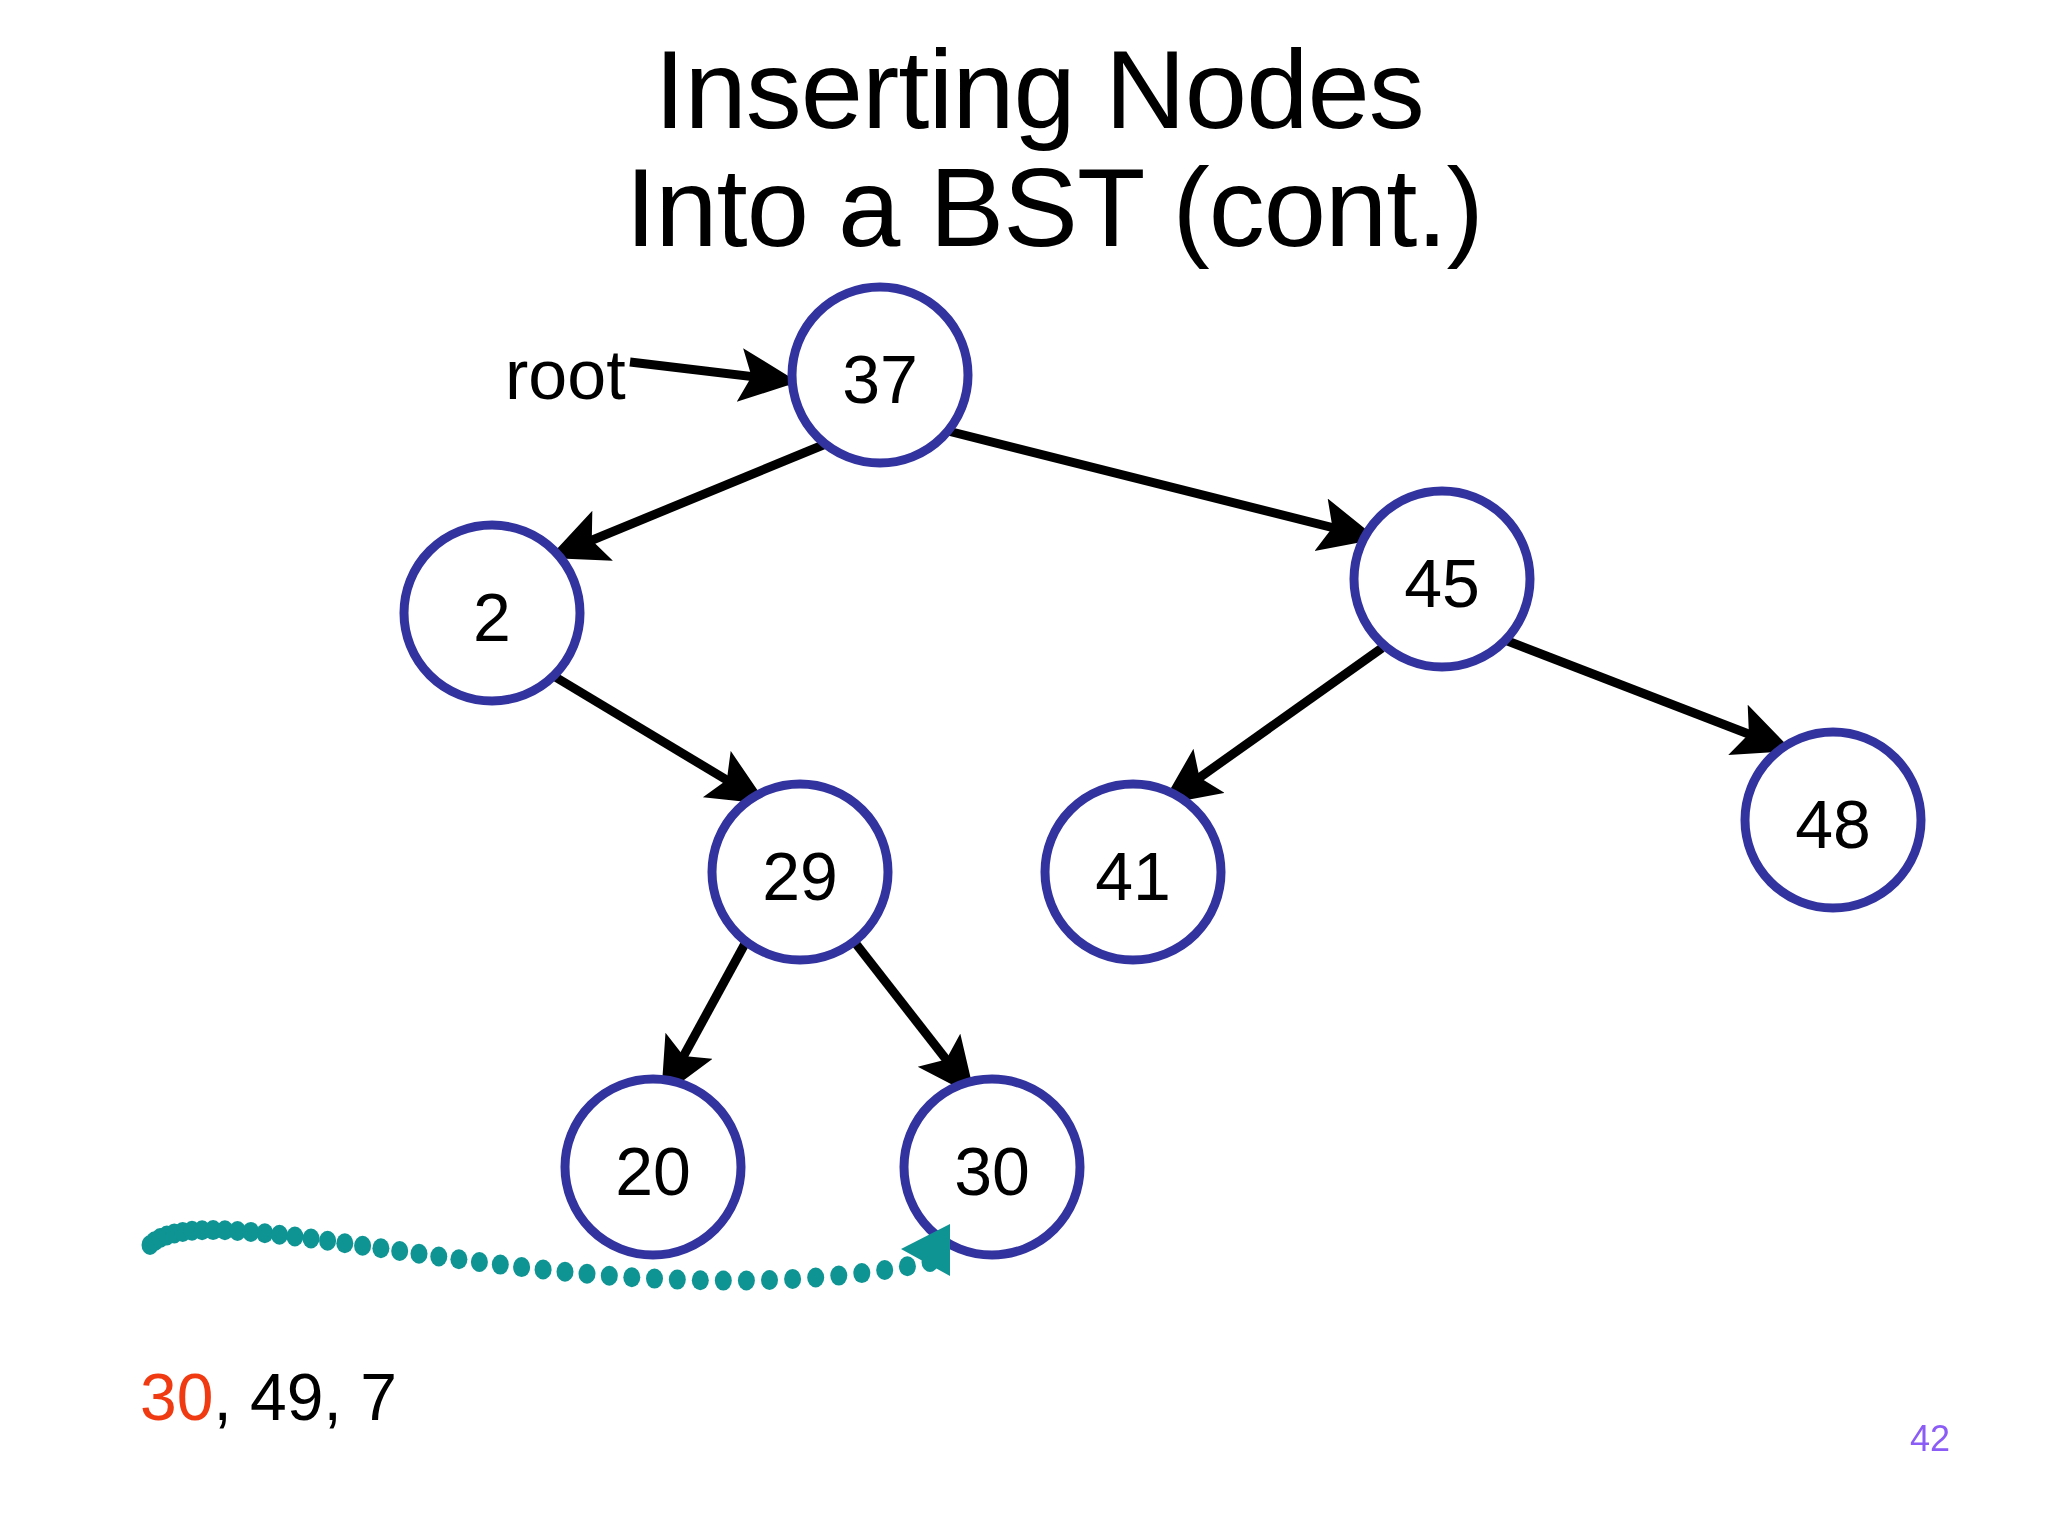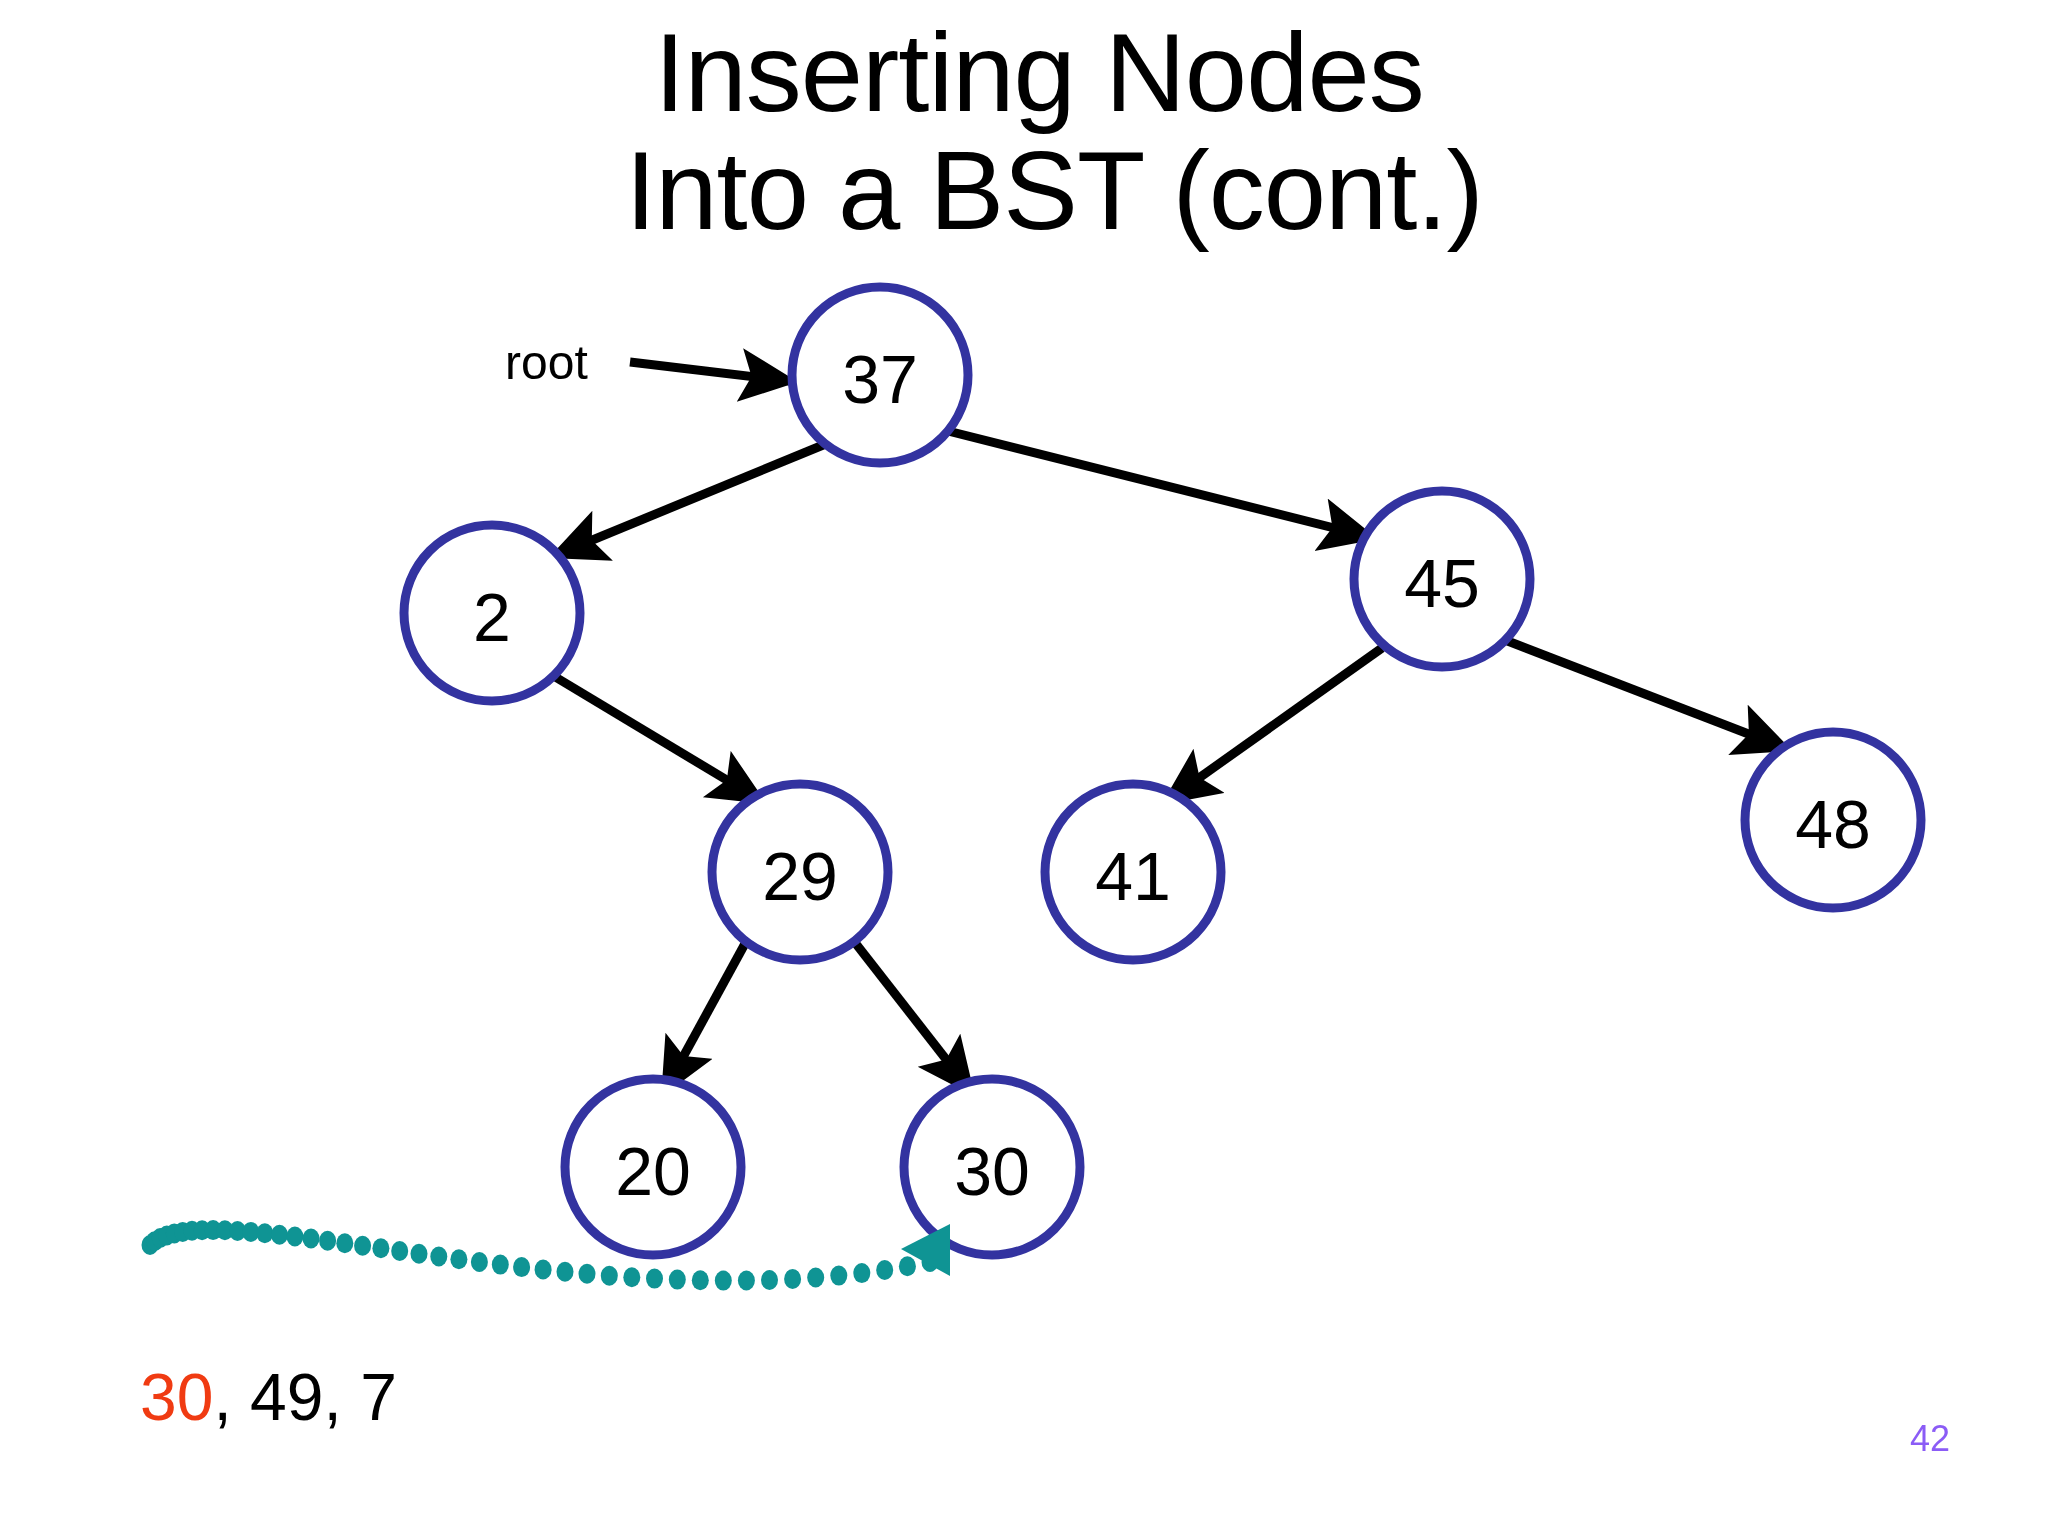--- a/index.html
+++ b/index.html
@@ -32,21 +32,21 @@
     text-align: center;
     line-height: 1.05;
   }
   .title-line {
     font-size: 112px;
     font-weight: 400;
     letter-spacing: -1px;
     color: #000000;
     white-space: nowrap;
   }
-  .title-line-1 { padding-left: 30px; }
+  .title-line-1 { padding-left: 30px; margin-top: 17px; }
   .title-line-2 { padding-left: 41px; margin-left: 19px; }
 
   
   #diagram {
     position: absolute;
     left: 0;
     top: 0;
     width: 2048px;
     height: 1536px;
   }
@@ -77,21 +77,21 @@
   }
   .dot-arrow {
     fill: #0f9494;
   }
 
   
   .root-label {
     position: absolute;
     left: 505px;
     top: 335px;
-    font-size: 48px;
+    font-size: 70px;
     color: #000000;
     white-space: nowrap;
   }
   .queue-text {
     position: absolute;
     left: 140px;
     top: 1359px;
     font-size: 66px;
     color: #000000;
     white-space: nowrap;

